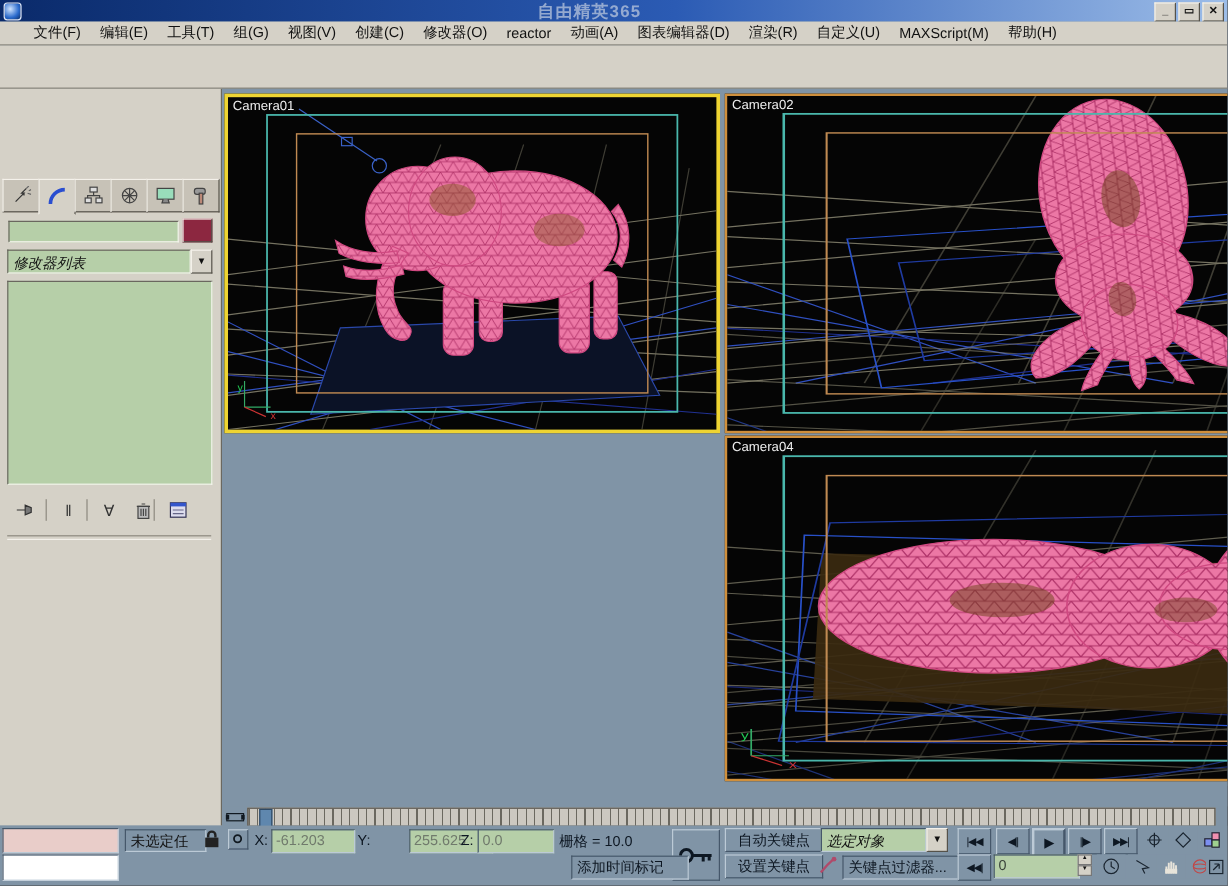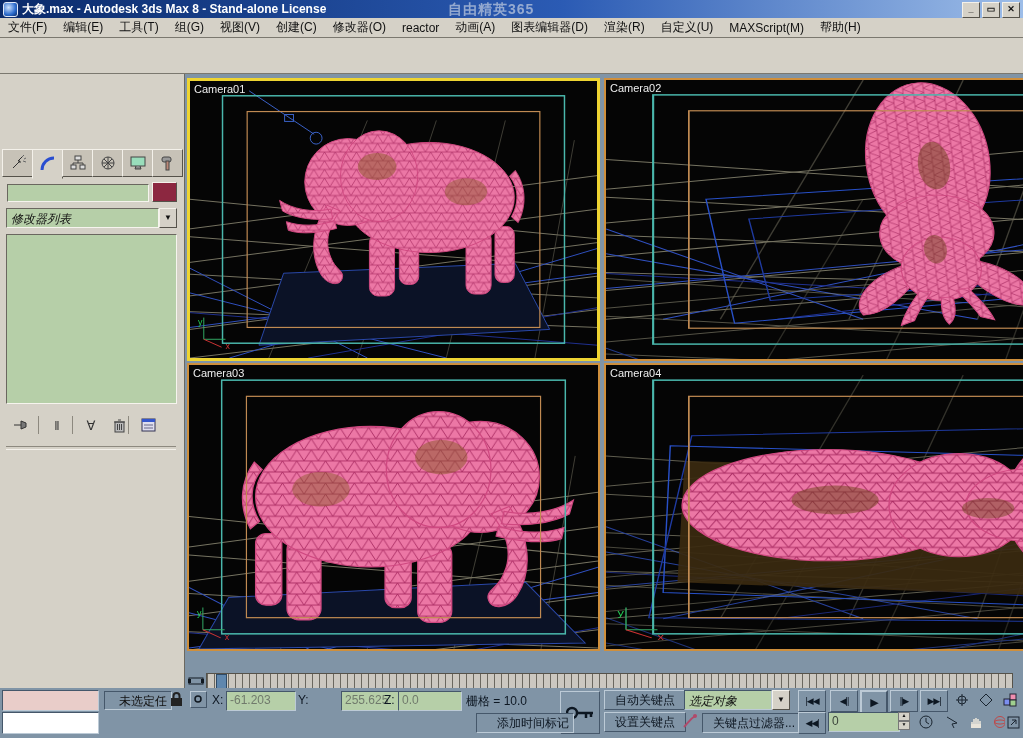--- a/index.html
+++ b/index.html
@@ -22,21 +22,21 @@
   #appicon{width:13px;height:13px;border-radius:3px;margin-right:4px;
     background:radial-gradient(circle at 35% 35%,#cfe4ff,#2a6acc 60%,#0c2d66);
     border:1px solid #dfe8f8;}
   #watermark{position:absolute;left:448px;top:1px;color:#b9c6dd;opacity:.75;
     font-size:14px;letter-spacing:1px;font-weight:bold;}
   .winbtn{width:16px;height:14px;margin-left:2px;background:#d5d1c7;color:#111;
     font-size:9px;line-height:12px;text-align:center;font-weight:bold;}
   #winbtns{position:absolute;right:3px;top:2px;display:flex;}
   
   #menubar{left:0;top:18px;width:1023px;height:20px;display:flex;align-items:center;
-    border-bottom:1px solid #7b786f;box-sizing:border-box;}
+    border-bottom:1px solid #7b786f;box-sizing:border-box;padding-left:20px;}
   .menuitem{padding:2px 8px;white-space:nowrap;}
   
   #toolbar{left:0;top:38px;width:1023px;height:36px;border-bottom:1px solid #7b786f;box-sizing:border-box;}
   .tbtn{position:absolute;top:43px;width:28px;height:27px;display:flex;align-items:center;
     justify-content:center;color:#3a3a3a;font-size:17px;}
   .tsep{position:absolute;top:44px;width:1px;height:25px;background:#8d897f;box-shadow:1px 0 0 #f3f0ea;}
   .grip{position:absolute;left:2px;top:42px;width:4px;height:28px;
     border-left:2px solid #f3f0ea;border-right:2px solid #8d897f;}
   .ddl{position:absolute;height:20px;display:flex;font-style:italic;}
   .ddl .dtxt{flex:1;background:#b6cfa8;border:1px solid;border-color:#6a675f #f6f4ee #f6f4ee #6a675f;
@@ -63,42 +63,41 @@
   .vpsvg{position:absolute;left:0;top:0;width:100%;height:100%;}
   .vplabel{position:absolute;left:4px;top:2px;color:#eee;font-size:11px;z-index:3;}
   
   #timeslider{left:185px;top:655px;width:838px;height:17px;}
   #trackbar{left:206px;top:673px;width:807px;height:16px;background:#ccc8c0;
     background-image:repeating-linear-gradient(90deg,#6b685f 0 1px,transparent 1px 7px);
     border:1px solid #55524a;box-sizing:border-box;}
   #trackmark{left:216px;top:674px;width:9px;height:14px;background:#5f87ae;border:1px solid #2e4a66;}
   
   #statusbar{left:0;top:688px;width:1023px;height:50px;}
-  .sbox{background:#8094a6;padding:1px 4px;white-space:nowrap;overflow:hidden;text-align:right;}
+  .sbox{background:#8094a6;padding:1px 4px;white-space:nowrap;overflow:hidden;}
   .pbtn{width:26px;height:20px;background:#8094a6;color:#0d1722;font-size:9px;display:flex;
     align-items:center;justify-content:center;letter-spacing:-1px;}
   .navbtn{width:24px;height:20px;background:#8094a6;color:#1a2530;font-size:12px;display:flex;
     align-items:center;justify-content:center;}
   .coordf{height:16px;padding:1px 3px;width:58px;color:#707a6c;}
   
   #overlaybox{left:872px;top:668px;width:141px;height:54px;background:rgba(18,18,18,.78);z-index:9;}
   .ovtab{display:inline-block;background:#3d3d3d;color:#d6d6d6;font-size:11px;padding:0 5px;
     margin:2px 0 0 4px;border:1px solid #6e6e6e;}
   .spin{display:flex;flex-direction:column;width:12px;}
   .spin span{flex:1;background:#d5d1c7;border:1px solid #777;font-size:5px;line-height:4px;text-align:center;}
   svg text{font-family:"Liberation Sans",sans-serif;}
 </style>
 </head>
 <body>
 
 <div id="app">
 
   <div id="titlebar" class="abs">
     <span id="appicon"></span>
-    <span>大象.max - Autodesk 3ds Max 8 - Stand-alone License</span>
     <span id="watermark">自由精英365</span>
     <span id="winbtns">
       <span class="winbtn raised">_</span>
       <span class="winbtn raised">▭</span>
       <span class="winbtn raised">✕</span>
     </span>
   </div>
 
   <div id="menubar" class="abs beige">
     <span class="menuitem">文件(F)</span>
@@ -416,30 +415,20 @@
       <svg class="vpsvg" viewBox="0 0 413 281" preserveAspectRatio="none">
         <use href="#grid" transform="translate(0,-40)"></use>
         <use href="#grid" transform="translate(0,80)" opacity="0.7"></use>
         <polygon points="70,120 340,95 360,210 90,245" fill="none" stroke="#2850c8"></polygon>
         <polygon points="100,140 320,118 335,200 115,222" fill="none" stroke="#1f3aa0"></polygon>
         <use href="#eleTop" transform="translate(285,-15) rotate(85) scale(0.8)"></use>
         <use href="#safeframes"></use>
       </svg>
     </div>
 
-    <div class="vp inactive" style="left:2px;top:289px;width:413px;height:288px;">
-      <div class="vplabel">Camera03</div>
-      <svg class="vpsvg" viewBox="0 0 413 281" preserveAspectRatio="none">
-        <use href="#grid" transform="translate(0,30)"></use>
-        <polygon points="40,230 340,215 400,275 10,281" fill="#0b1226" stroke="#2a48aa"></polygon>
-        <use href="#eleSide" transform="translate(392,18) scale(-1.32,1.22)"></use>
-        <use href="#safeframes"></use>
-        <use href="#tripod" transform="translate(6,262)"></use>
-      </svg>
-    </div>
 
     <div class="vp inactive" style="left:419px;top:289px;width:594px;height:288px;">
       <div class="vplabel">Camera04</div>
       <svg class="vpsvg" viewBox="0 0 413 281" preserveAspectRatio="none">
         <use href="#grid" transform="translate(0,-30)" opacity="0.8"></use>
         <use href="#grid" transform="translate(0,60)" opacity="0.6"></use>
         <polygon points="55,95 350,105 345,230 50,215" fill="#3b2a10" opacity="0.92"></polygon>
         <polygon points="45,80 360,92 352,240 40,225" fill="none" stroke="#2850c8"></polygon>
         <polygon points="60,70 395,60 400,255 30,250" fill="none" stroke="#1f3aa0"></polygon>
         <use href="#eleTop" transform="translate(38,52) scale(1.02)"></use>

